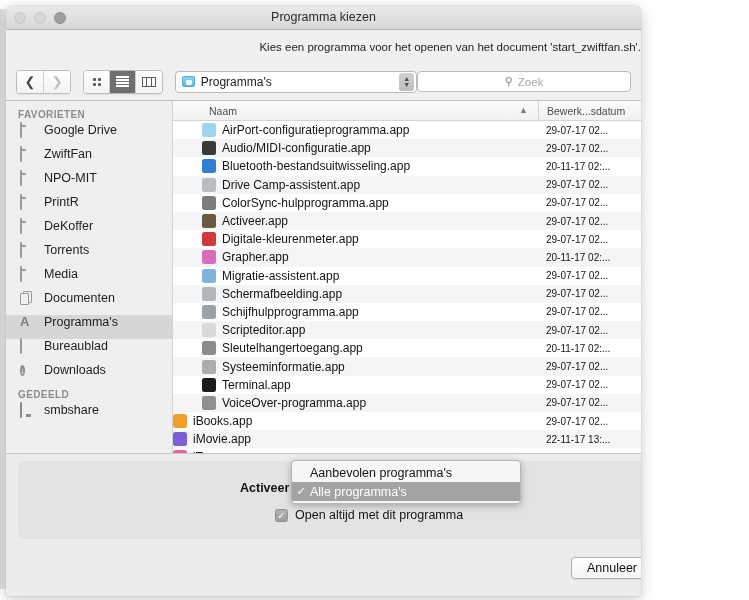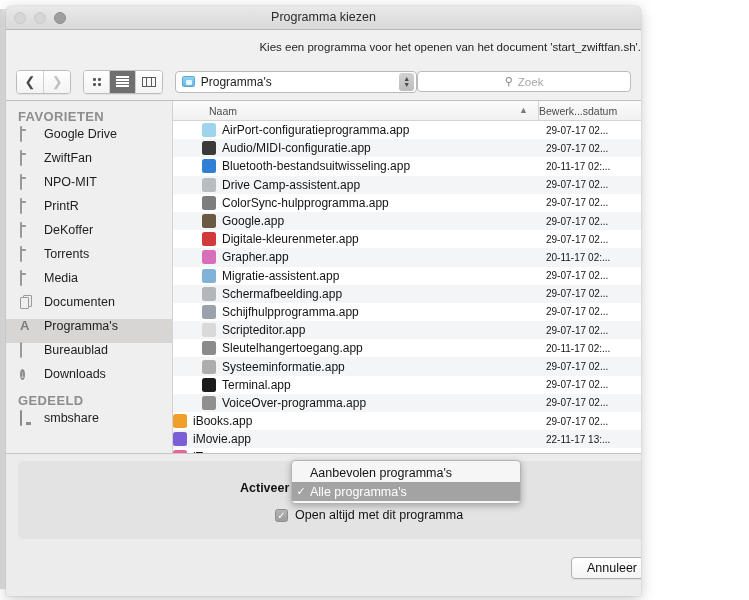--- a/index.html
+++ b/index.html
@@ -170,21 +170,21 @@
   
   #sidebar {
     width: 167px;
     background: #efeff0;
     border-right: 1px solid #d2d2d2;
     box-sizing: border-box;
     padding-top: 6px;
     overflow: hidden;
   }
   .sb-head {
-    font-size: 13px; font-weight: bold; color: #8d8d8d;
+    font-size: 10px; font-weight: bold; color: #8d8d8d;
     letter-spacing: .4px;
     padding: 2px 0 3px 12px;
   }
   .sb-item {
     height: 24px;
     display: flex; align-items: flex-start;
     padding-left: 14px;
     font-size: 12.5px; color: #1d1d1d;
     box-sizing: border-box;
   }
@@ -258,21 +258,21 @@
   }
   #col-naam {
     flex: 1; padding-left: 36px; position: relative;
     height: 100%; display: flex; align-items: center;
   }
   #sort-caret {
     position: absolute; right: 10px; top: 4px;
     font-size: 9px; color: #7b7b7b;
   }
   #col-datum {
-    width: 103px; padding-left: 0;
+    width: 103px; padding-left: 8px;
     border-left: 1px solid #d4d4d4;
     height: 100%; display: flex; align-items: center;
     box-sizing: border-box;
   }
 
   #rows { position: relative; }
   .row {
     height: 18.2px;
     display: flex; align-items: center;
     font-size: 12px; color: #141414;
@@ -568,21 +568,21 @@
           <div class="row indent">
             <div class="nm">
               <span class="appic" style="background: rgb(125, 125, 125);"></span>
               <span>ColorSync-hulpprogramma.app</span>
             </div>
             <div class="dt">29-07-17 02...</div>
           </div>
           <div class="row alt indent">
             <div class="nm">
               <span class="appic" style="background: rgb(106, 90, 66);"></span>
-              <span>Google.app</span>
+              <span>Activeer.app</span>
             </div>
             <div class="dt">29-07-17 02...</div>
           </div>
           <div class="row indent">
             <div class="nm">
               <span class="appic" style="background: rgb(208, 58, 58);"></span>
               <span>Digitale-kleurenmeter.app</span>
             </div>
             <div class="dt">29-07-17 02...</div>
           </div>

